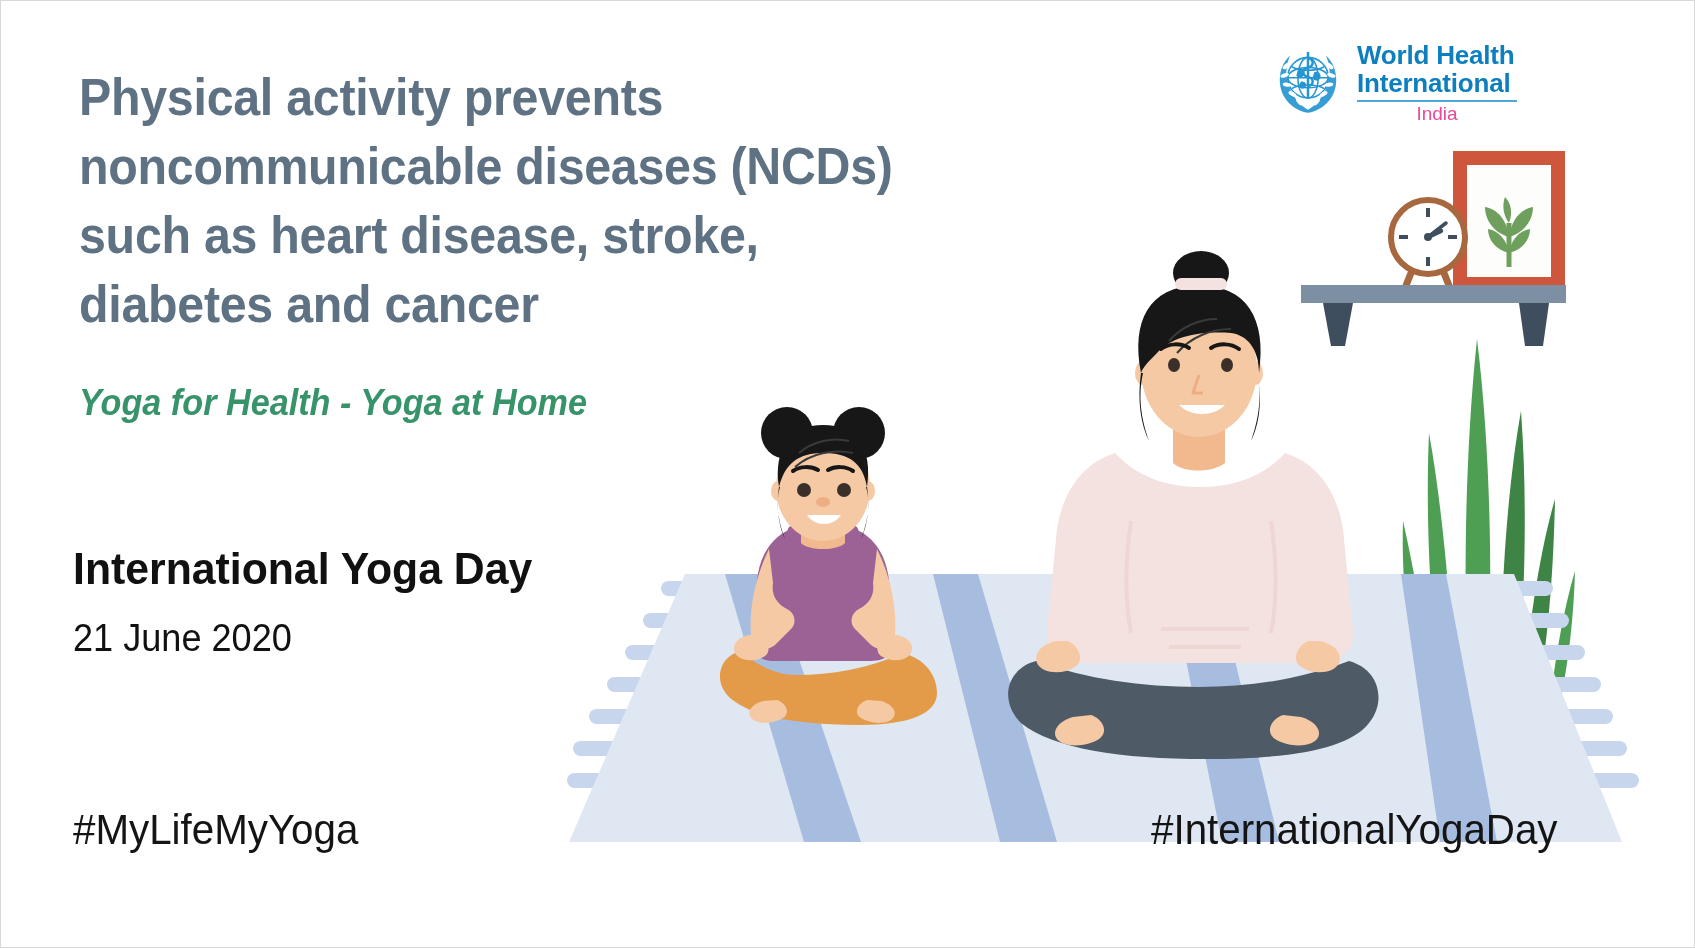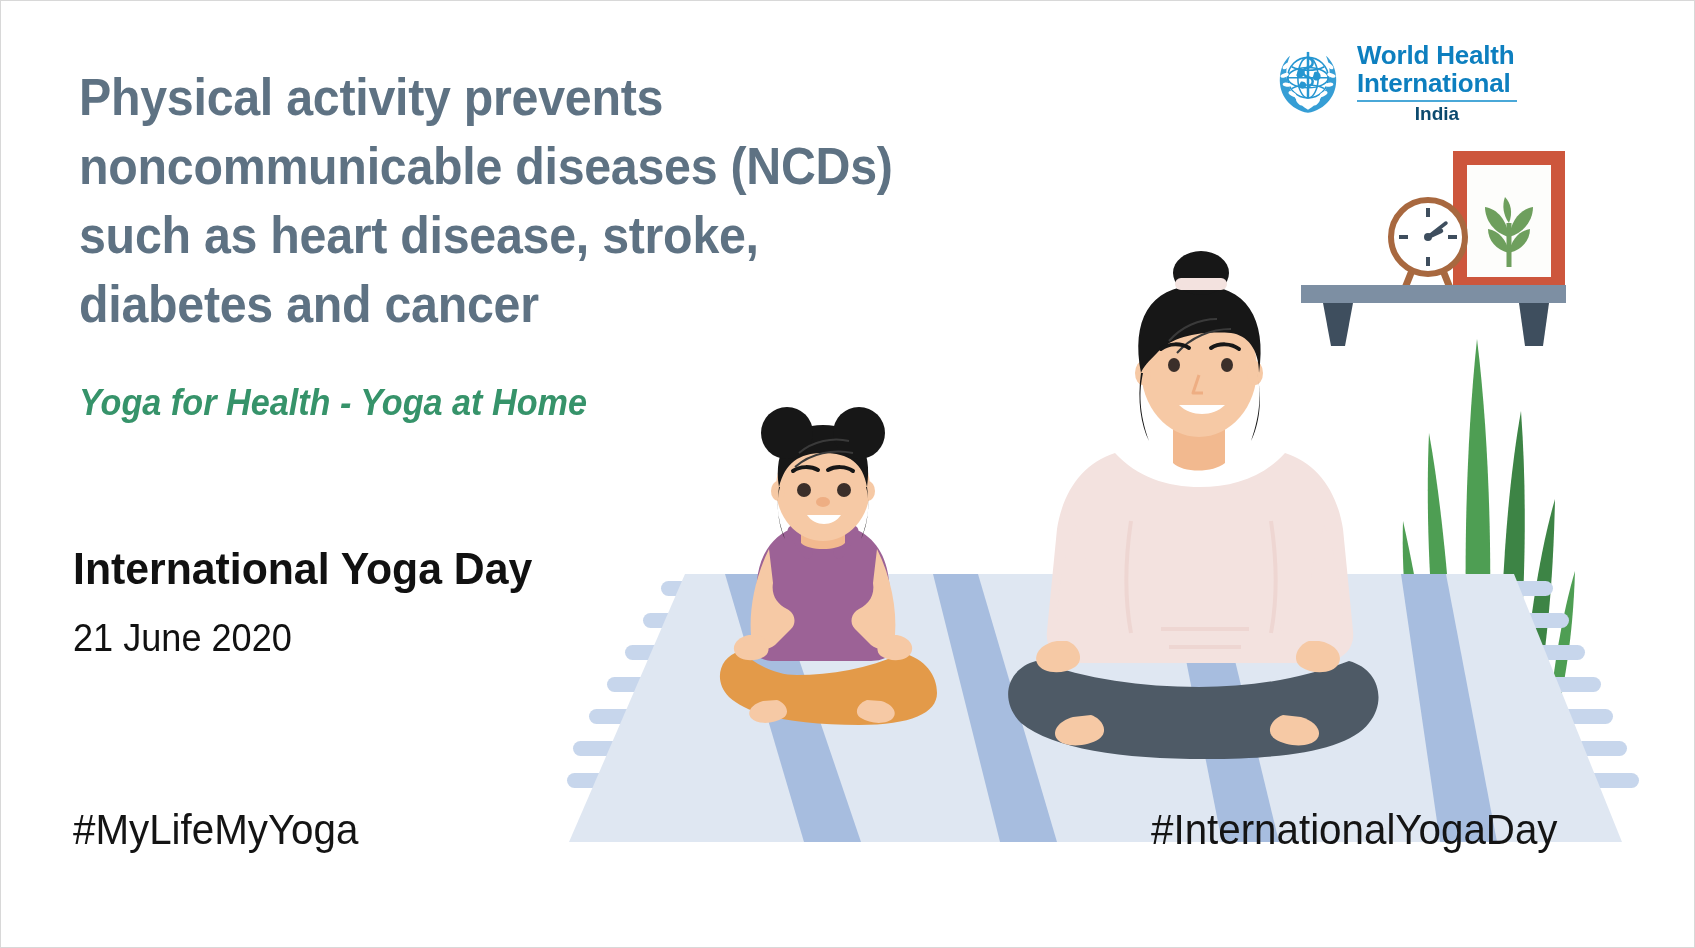--- a/index.html
+++ b/index.html
@@ -79,22 +79,22 @@
     font-family:"Liberation Sans Narrow","Liberation Sans",sans-serif;
   }
   .who-line{
     font-weight:700;font-size:26px;line-height:1.08;
     color:#0d7fbf;letter-spacing:-0.2px;white-space:nowrap;
   }
   #who-rule{
     height:2px;background:#4aa8d8;margin:3px 0 2px 0;width:160px;
   }
   #who-country{
-    font-weight:700;font-size:19px;line-height:1.1;
-    color:#0c4a6e;align-self:center;
+    font-weight:400;font-size:19px;line-height:1.1;
+    color:#ec4899;align-self:center;
   }
 </style>
 </head>
 <body>
 
 <div id="poster">
 
   <svg id="art" viewBox="0 0 1695 948" xmlns="http://www.w3.org/2000/svg">
 
     <g>

